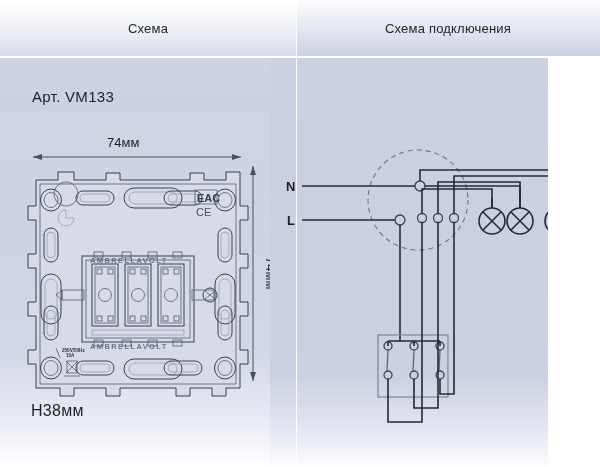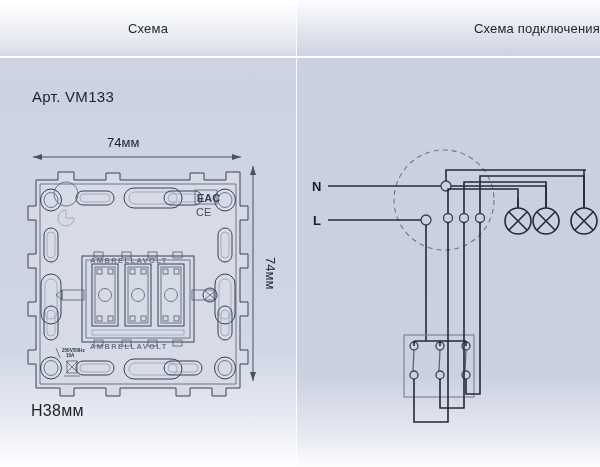--- a/index.html
+++ b/index.html
@@ -16,28 +16,27 @@
     position:relative;height:56px;display:flex;align-items:center;justify-content:center;
     font-size:13px;color:#22262e;letter-spacing:.2px;
   }
   .tab-left{
     width:296px;
     background:linear-gradient(180deg,#ffffff 0%,#f4f5f9 38%,#e4e7f0 78%,#d6dae8 100%);
   }
   .tab-right{
     width:304px;
     background:linear-gradient(180deg,#fdfdfe 0%,#eceef5 34%,#d9dde9 74%,#ccd2e2 100%);
-    justify-content:flex-end;
   }
   .tab-divider{
     position:absolute;left:296px;top:0;width:1px;height:56px;background:#ffffff;opacity:.85;
   }
 
   
-  .panels{position:absolute;left:0;top:58px;width:600px;height:409px;display:flex;}
+  .panels{position:absolute;left:0;top:58px;width:548px;height:409px;display:flex;}
   .panel-left{
     position:relative;width:296px;height:409px;
     background:linear-gradient(180deg,#d4d9e7 0%,#d0d5e4 6%,#ced3e3 42%,#d2d7e6 72%,#e9ecf4 89%,#ffffff 100%);
     overflow:hidden;
   }
   .panel-right{
     position:relative;width:304px;height:409px;
     background:linear-gradient(180deg,#ccd1e1 0%,#cbd0e0 55%,#ccd1e1 78%,#e6e9f2 92%,#fdfdfe 100%);
     overflow:hidden;
   }

